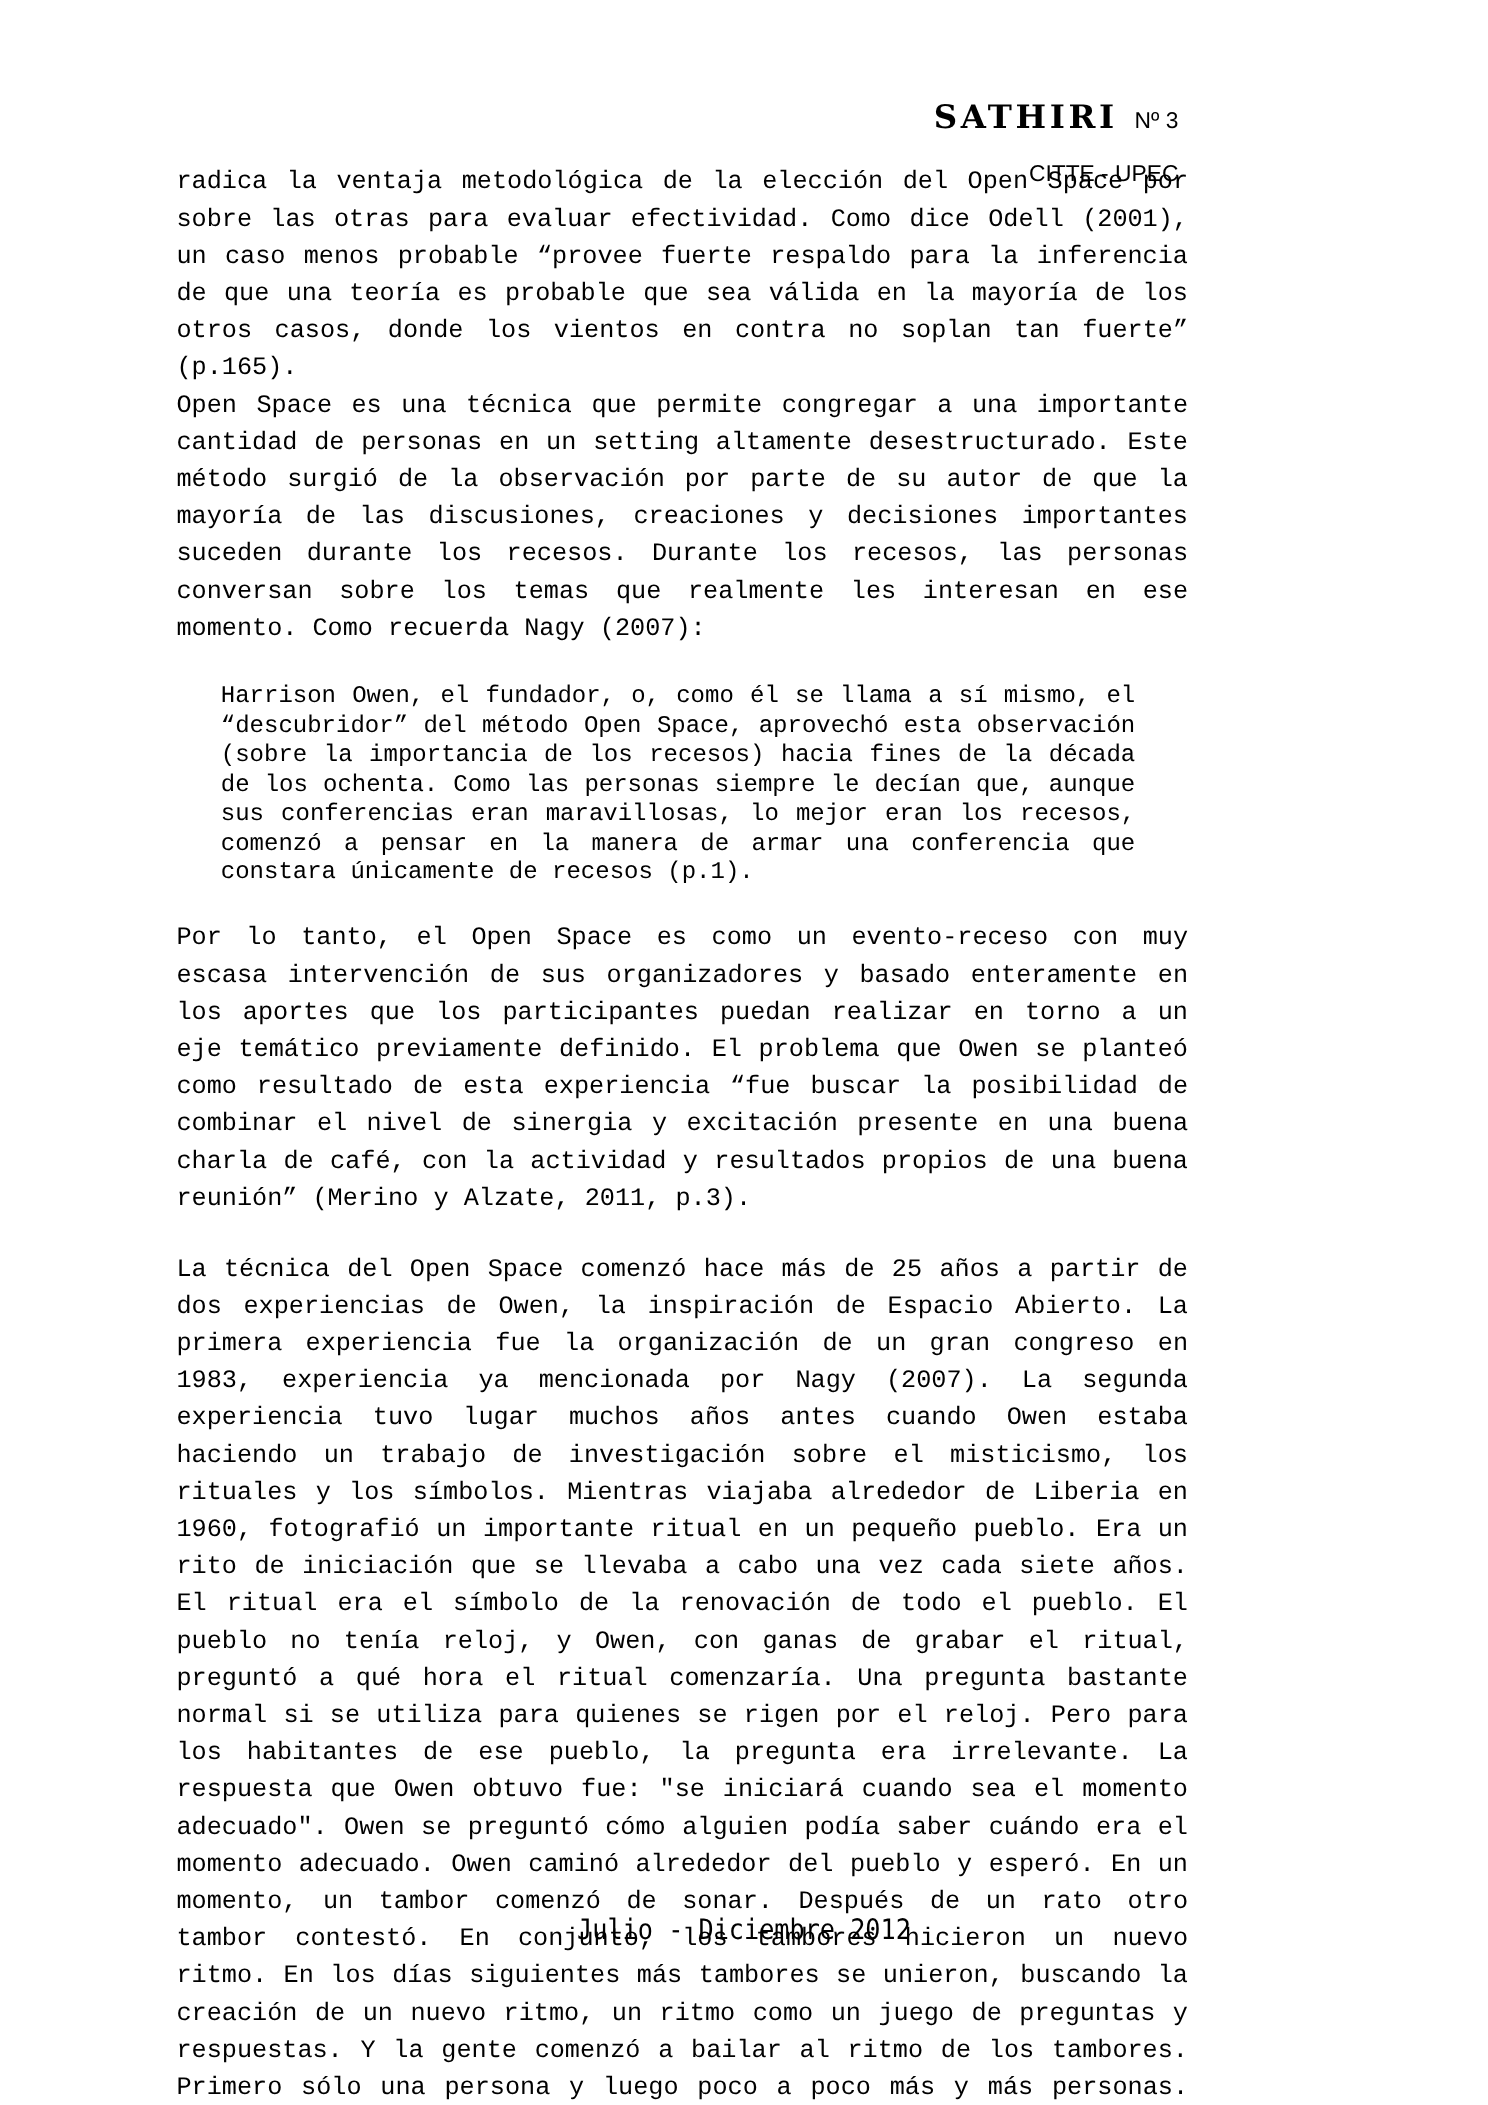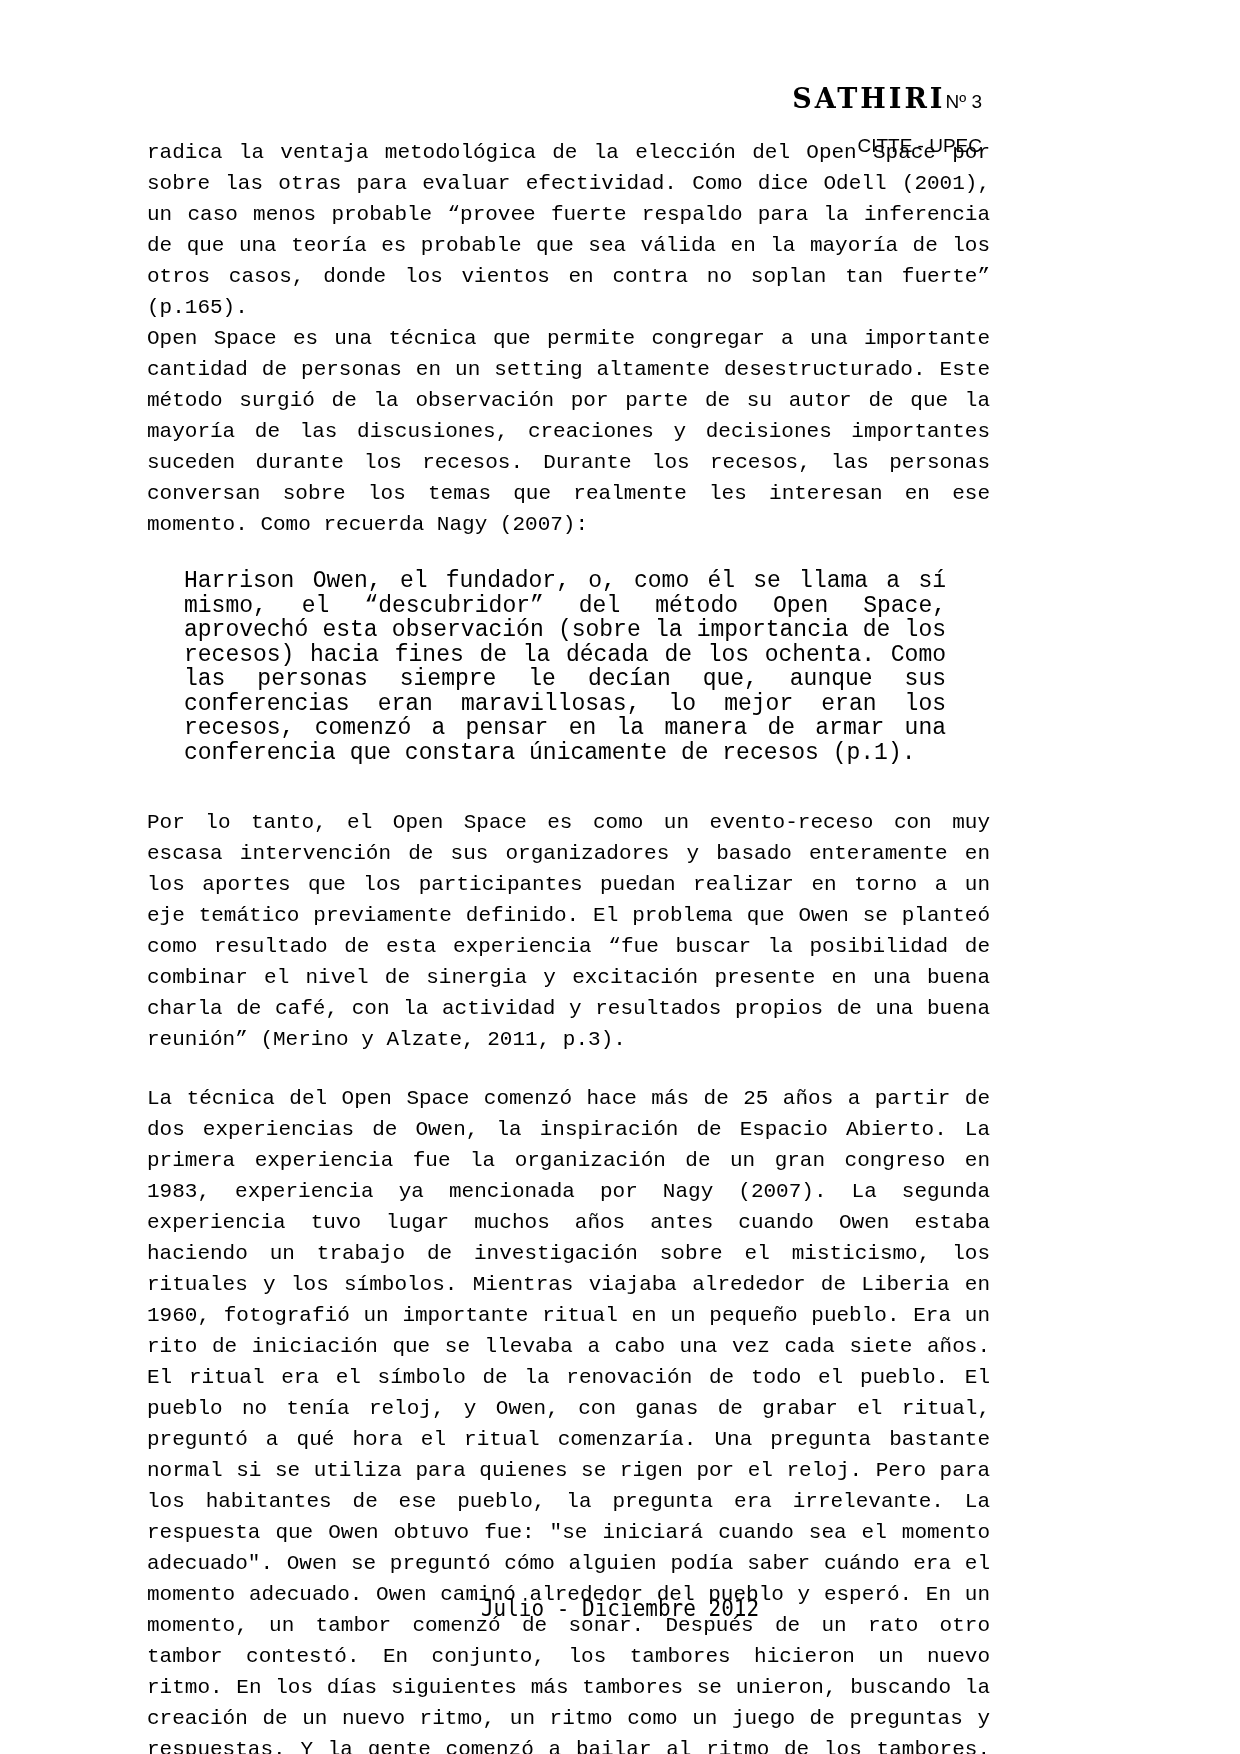--- a/index.html
+++ b/index.html
@@ -22,20 +22,21 @@
   .journal-line { white-space: nowrap; }
   .journal-title {
     font-family: "DejaVu Serif", serif;
     font-weight: bold;
     font-size: 27px;
     letter-spacing: 3px;
   }
   .issue-number {
     font-family: "Liberation Sans", sans-serif;
     font-size: 19px;
+    margin-left: 14px;
   }
   .institution {
     font-family: "Liberation Sans", sans-serif;
     font-size: 19px;
     margin-top: 18px;
   }
   .content {
     position: absolute;
     left: 147px;
     top: 137px;
@@ -47,24 +48,24 @@
     line-height: 31px;
     text-align: justify;
   }
   .section-heading {
     font-size: 24px;
     font-weight: bold;
     margin: 34px 0 27px 65px;
   }
   .section-heading .heading-number { margin-right: 16px; }
   .block-quote {
-    font-size: 23px;
+    font-size: 20px;
     line-height: 24.5px;
     text-align: justify;
-    margin: 29px 44px 42px 37px;
+    margin: 29px 44px 26px 37px;
   }
   .para-gap { margin-top: 28px; }
   .page-footer {
     position: absolute;
     left: 0;
     right: 0;
     top: 1596px;
     text-align: center;
     font-family: "DejaVu Sans Mono", monospace;
     font-size: 21px;

